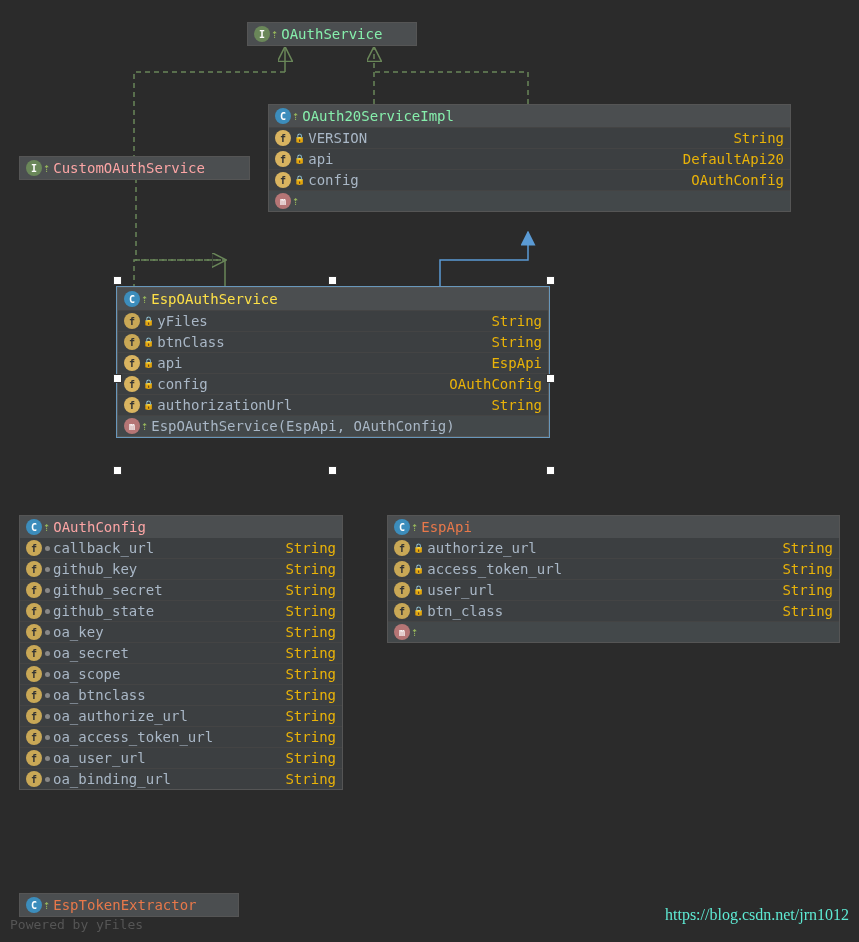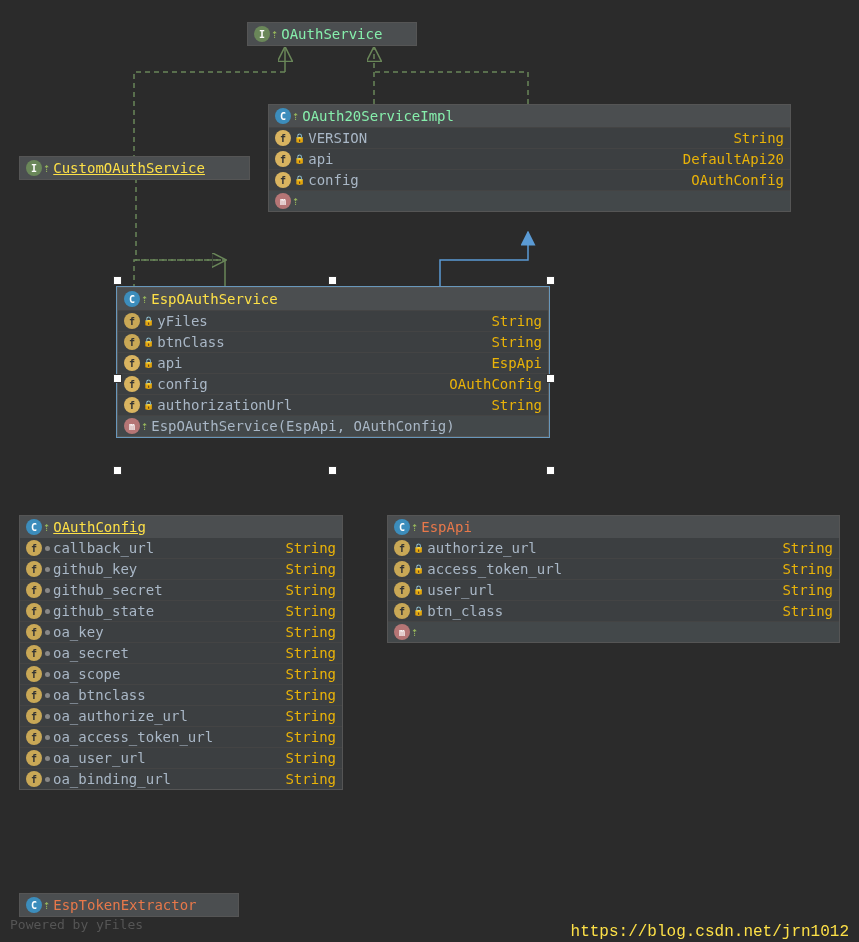--- a/index.html
+++ b/index.html
@@ -20,21 +20,21 @@
   border: 1px solid #555;
 }
 .class-header {
   background: #4b4e50;
   padding: 3px 6px;
   display: flex;
   align-items: center;
   gap: 3px;
 }
 .class-name { color: #86efac; }
-.class-name.hl { color: #fde047; text-decoration: underline; }
+.class-name.hl { color: #fca5a5; }
 .class-name.hl2 { color: #fde047; }
 .class-name.orange { color: #e8784a; }
 .row {
   padding: 2px 6px;
   display: flex;
   align-items: center;
   gap: 3px;
   border-top: 1px solid #444;
 }
 .row:first-child { border-top: none; }
@@ -73,23 +73,23 @@
   position: absolute;
   top: 0;
   left: 0;
   width: 859px;
   height: 942px;
   pointer-events: none;
 }
 .watermark {
   position: absolute;
   right: 10px;
-  bottom: 1px;
-  color: #fde047;
-  font-family: Liberation Mono, monospace;
+  bottom: 18px;
+  color: #5eead4;
+  font-family: Liberation Serif, serif;
   font-size: 16px;
 }
 .powered {
   position: absolute;
   left: 10px;
   bottom: 10px;
   color: #555;
   font-size: 13px;
 }
 </style>

